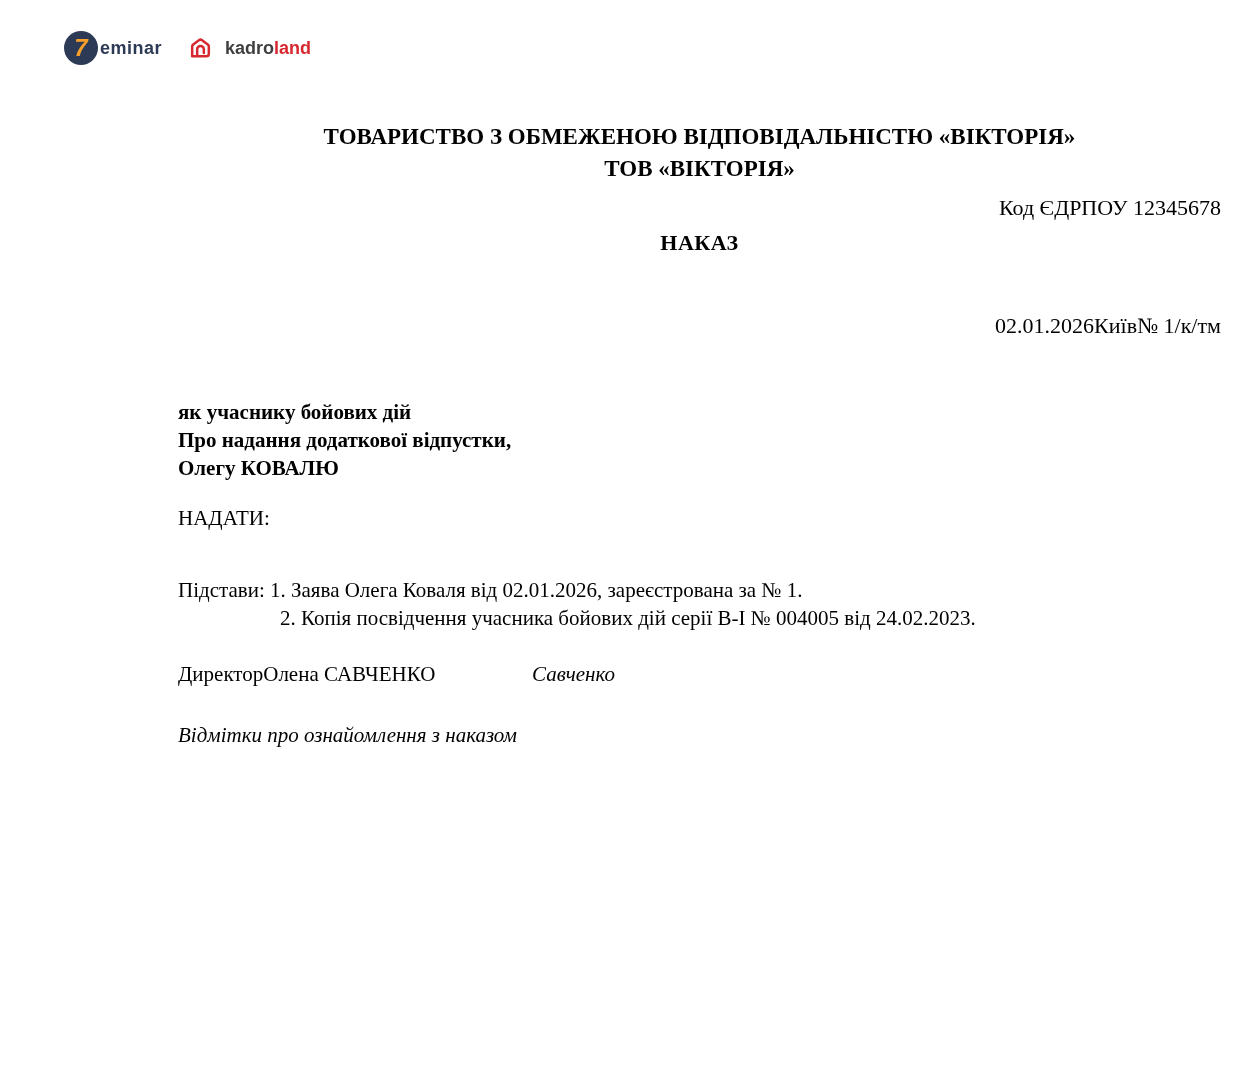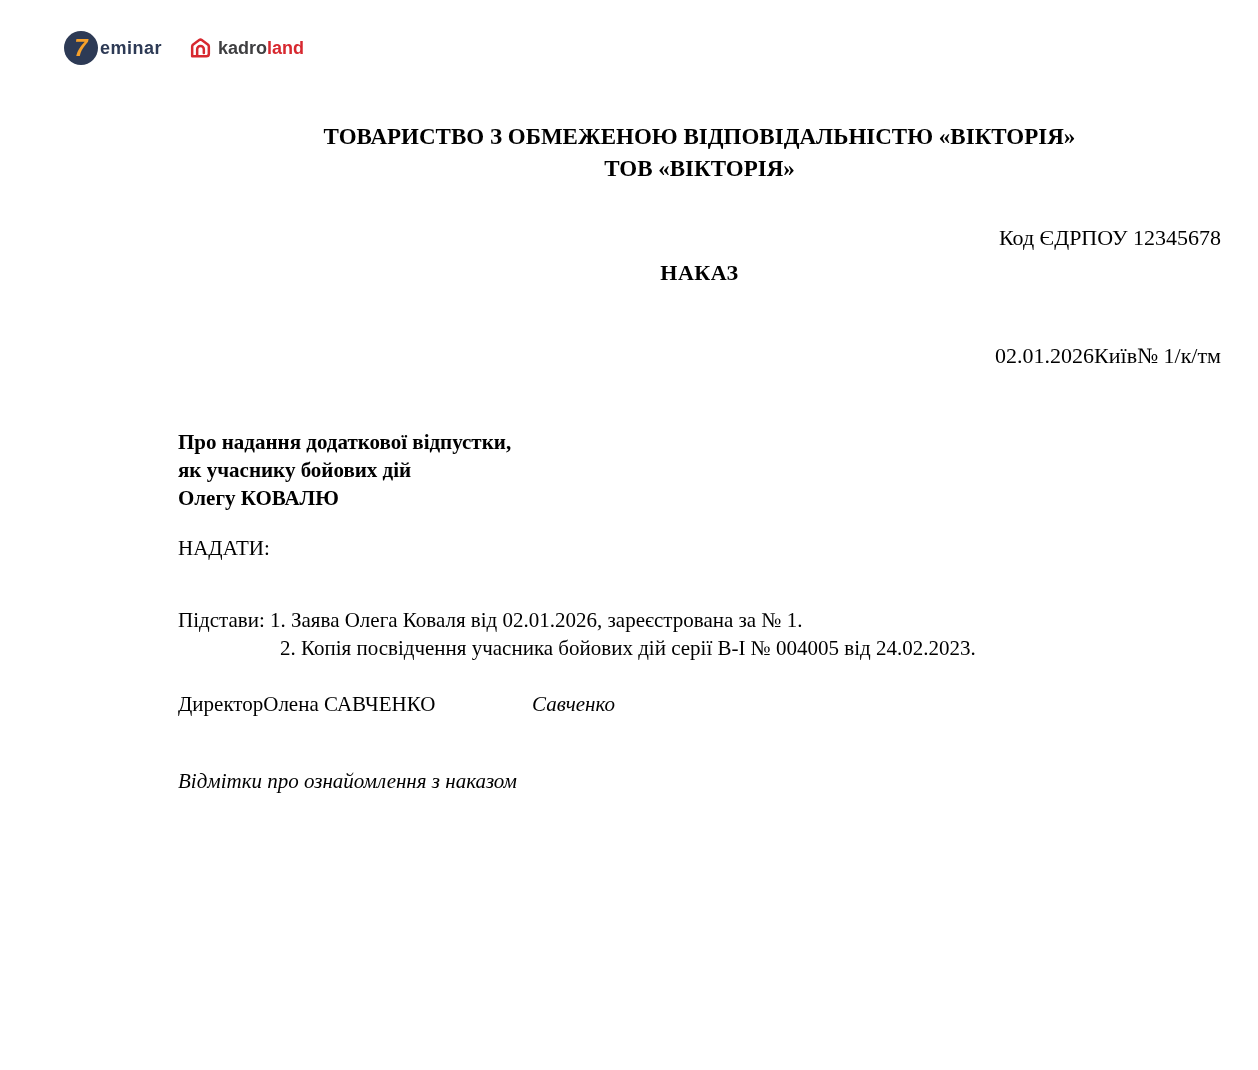--- a/index.html
+++ b/index.html
@@ -31,38 +31,38 @@
     width: 34px; height: 34px;
     border-radius: 50%;
     background: #2d3a55;
     display: flex; align-items: center; justify-content: center;
     font-weight: 700; font-size: 24px; color: #f6a02a;
     font-style: italic;
   }
   .seminar-text {
     font-weight: 700; font-size: 18px; color: #2d3a55; letter-spacing: 0.5px;
   }
-  .logo-kadroland { display: flex; align-items: center; gap: 5px; cursor: pointer; }
+  .logo-kadroland { display: flex; align-items: center; gap: 12px; cursor: pointer; }
   .kadro-text { font-weight: 700; font-size: 18px; color: #3f3f41; }
   .land-text  { font-weight: 700; font-size: 18px; color: #d7282f; }
 
   
   .doc {
     padding: 0 37px 0 178px; 
     font-size: 21px;
   }
   .company {
     margin-top: 55px;
     text-align: center;
     font-weight: 700;
     font-size: 23px;
     line-height: 32px;
   }
   .edrpou {
-    margin-top: 38px;
+    margin-top: 8px;
     text-align: right;
     font-size: 22px;
     line-height: 29px;
   }
   .doctype {
     margin-top: 6px;
     text-align: center;
     font-weight: 700;
     font-size: 22px;
     line-height: 29px;
@@ -109,21 +109,21 @@
     justify-content: flex-start;
     align-items: baseline;
     line-height: 29px;
   }
   .sig-transcript {
     position: absolute;
     left: 354px;
     font-style: italic;
   }
   .footnote {
-    margin-top: 48px;
+    margin-top: 32px;
     font-style: italic;
     line-height: 28px;
   }
 </style>
 </head>
 <body>
 
 <div class="page">
 
   <header class="logos">
@@ -155,22 +155,22 @@
 
     <div class="doctype">НАКАЗ</div>
 
     <div class="daterow">
       <span>02.01.2026</span>
       <span>Київ</span>
       <span>№ 1/к/тм</span>
     </div>
 
     <div class="subject">
+      <div>як учаснику бойових дій</div>
       <div>Про надання додаткової відпустки,</div>
-      <div>як учаснику бойових дій</div>
       <div>Олегу КОВАЛЮ</div>
     </div>
 
 
     <div class="nadaty">НАДАТИ:</div>
 
 
     <div class="grounds">
       <div>Підстави: 1. Заява Олега Коваля від 02.01.2026, зареєстрована за № 1.</div>
       <div class="g2">2. Копія посвідчення учасника бойових дій серії В-І № 004005 від 24.02.2023.</div>

